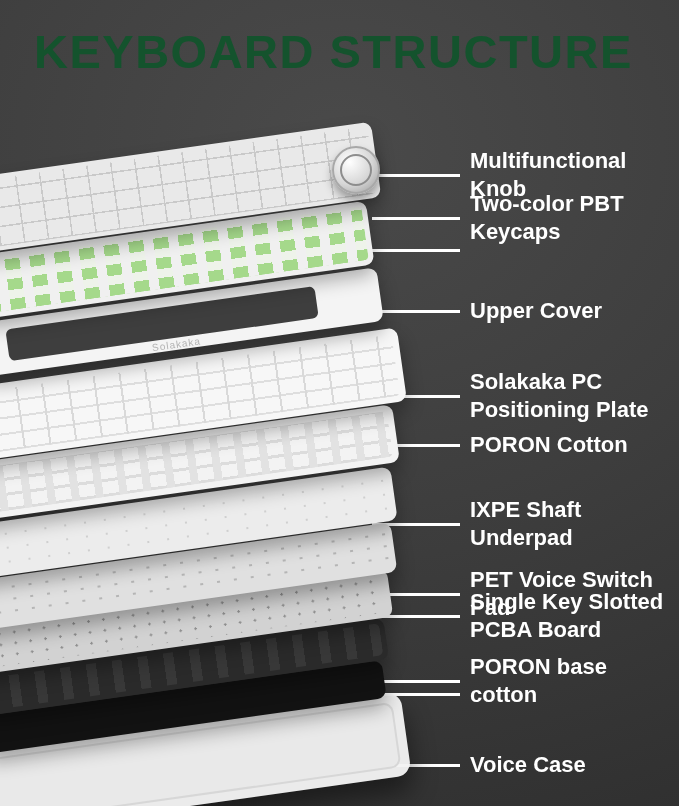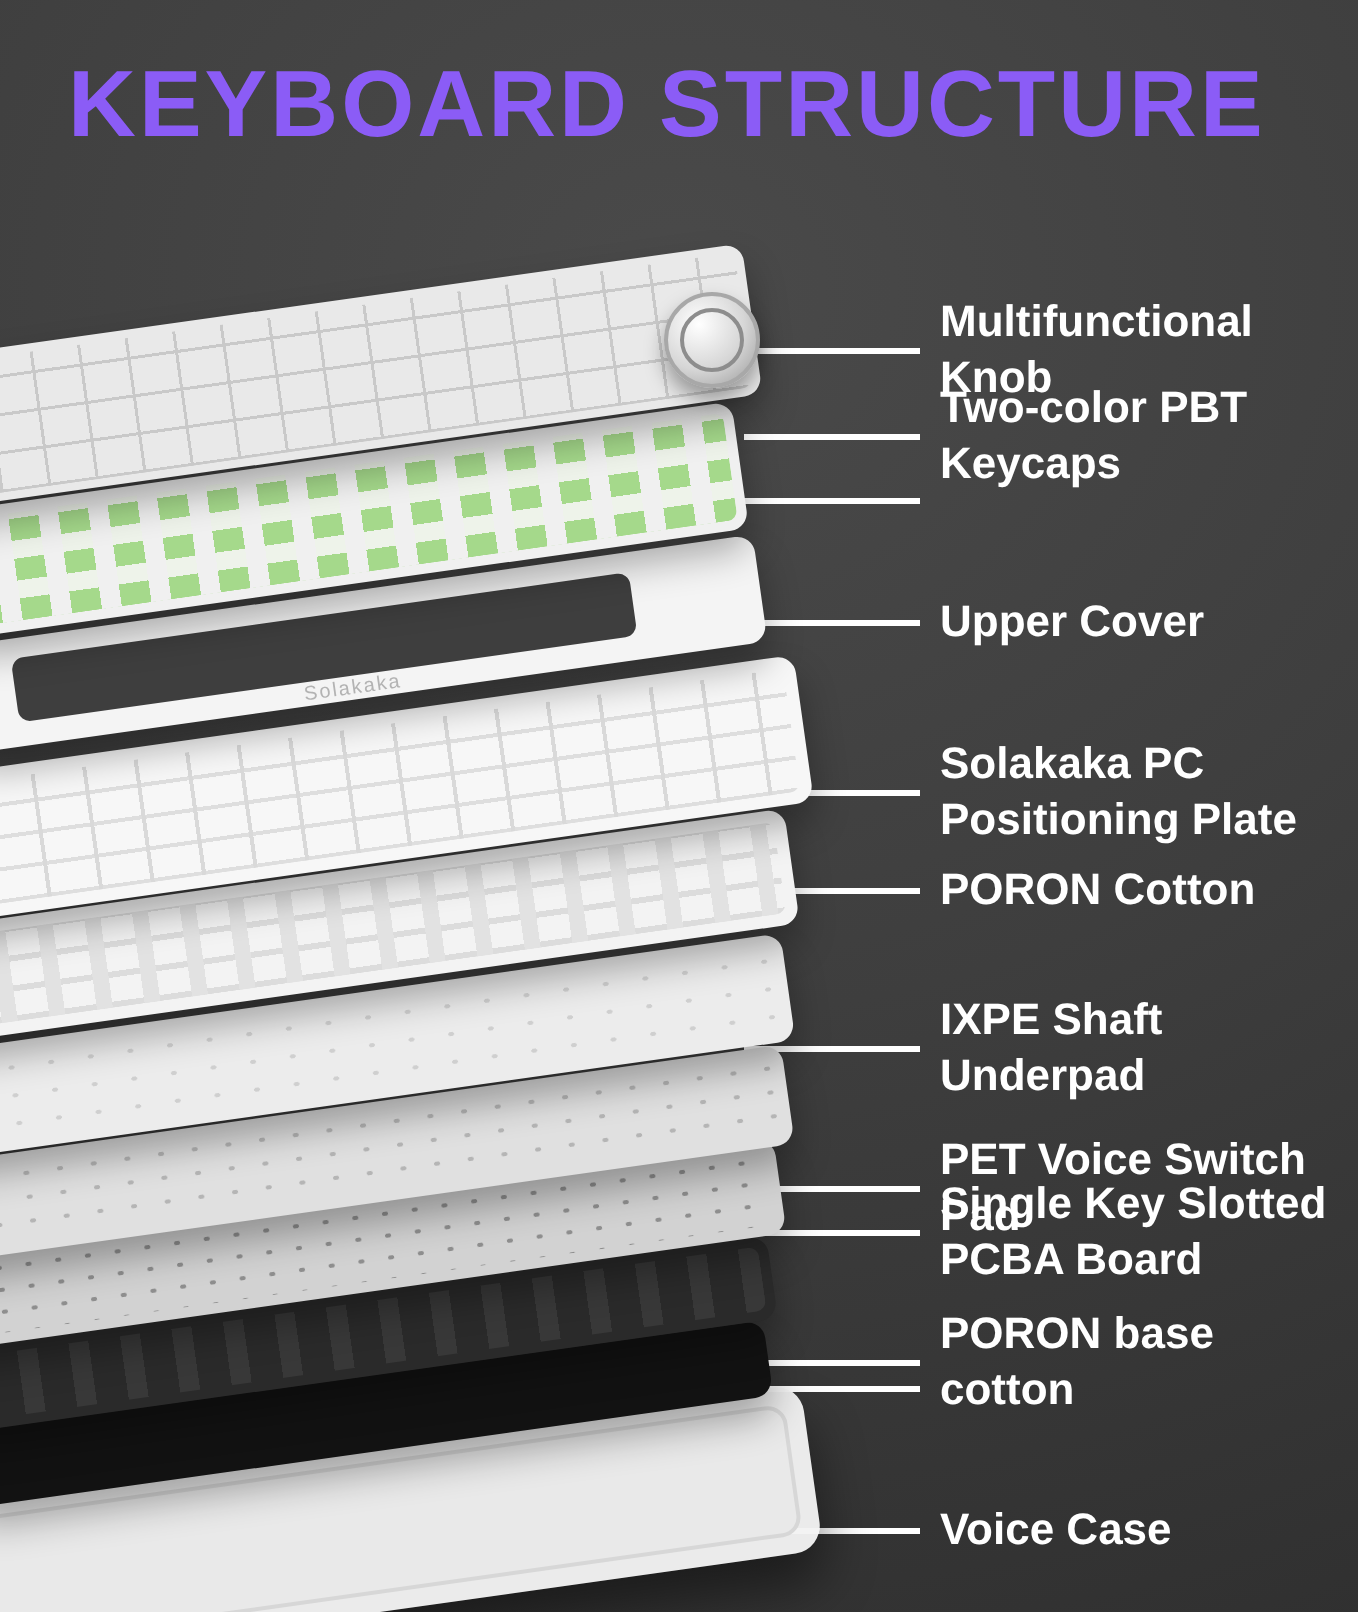--- a/index.html
+++ b/index.html
@@ -4,21 +4,21 @@
 <style>
   html,body{margin:0;padding:0;}
   body{
     width:679px;height:806px;position:relative;overflow:hidden;
     font-family:"Liberation Sans",sans-serif;
     background:radial-gradient(140% 100% at 50% 18%, #4a4a4a 0%, #3e3e3e 45%, #2d2d2d 100%);
   }
   .title{
     position:absolute;left:34px;top:24px;margin:0;
     font-size:47px;font-weight:700;letter-spacing:1.5px;
-    color:#8b5cf6;white-space:nowrap;
+    color:#14532d;white-space:nowrap;
   }
   
   .layer{
     position:absolute;transform:rotate(-8deg);
     border-radius:9px;box-shadow:0 10px 18px rgba(0,0,0,.30);
   }
   .keycaps{left:-34px;top:150px;width:412px;height:76px;z-index:12;background:#e9e9e9;}
   .keycaps .grid{
     position:absolute;inset:4px;border-radius:6px;
     background-image:

